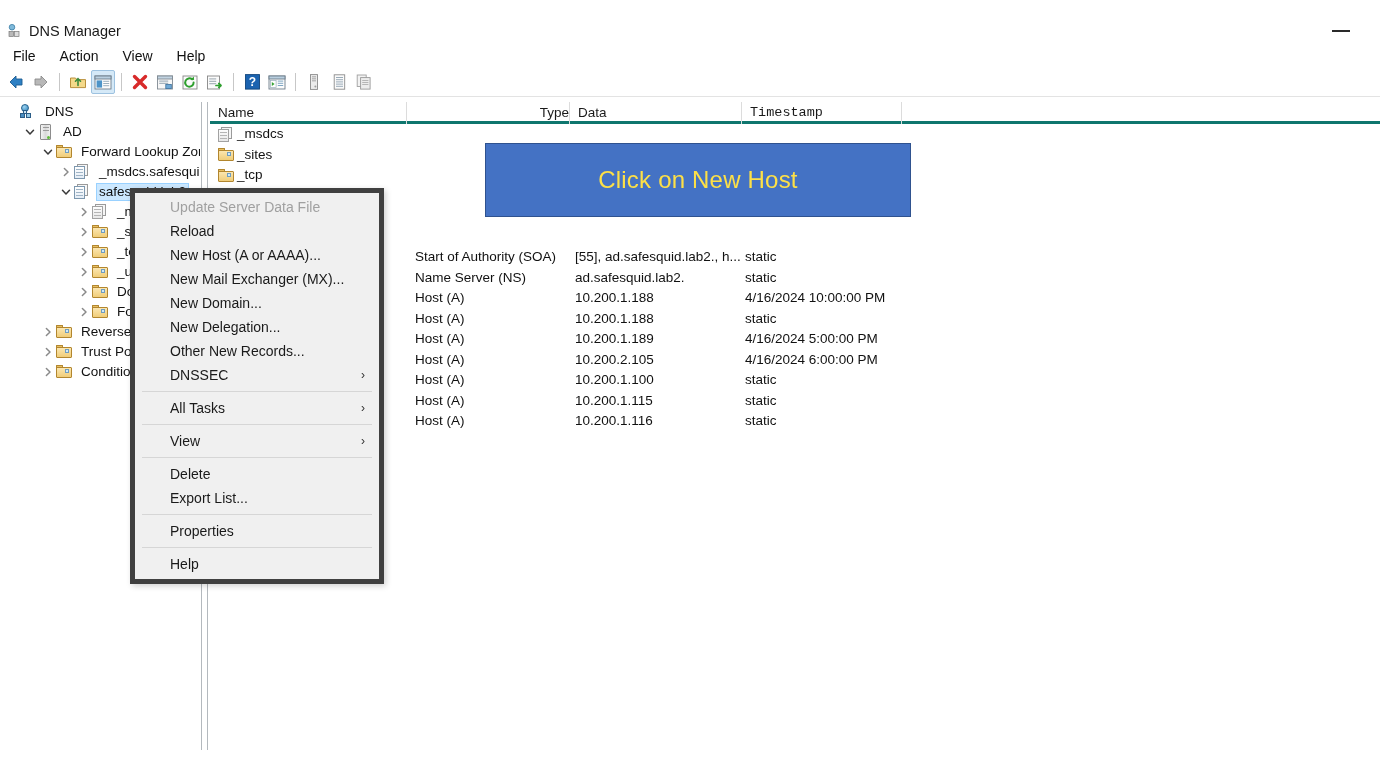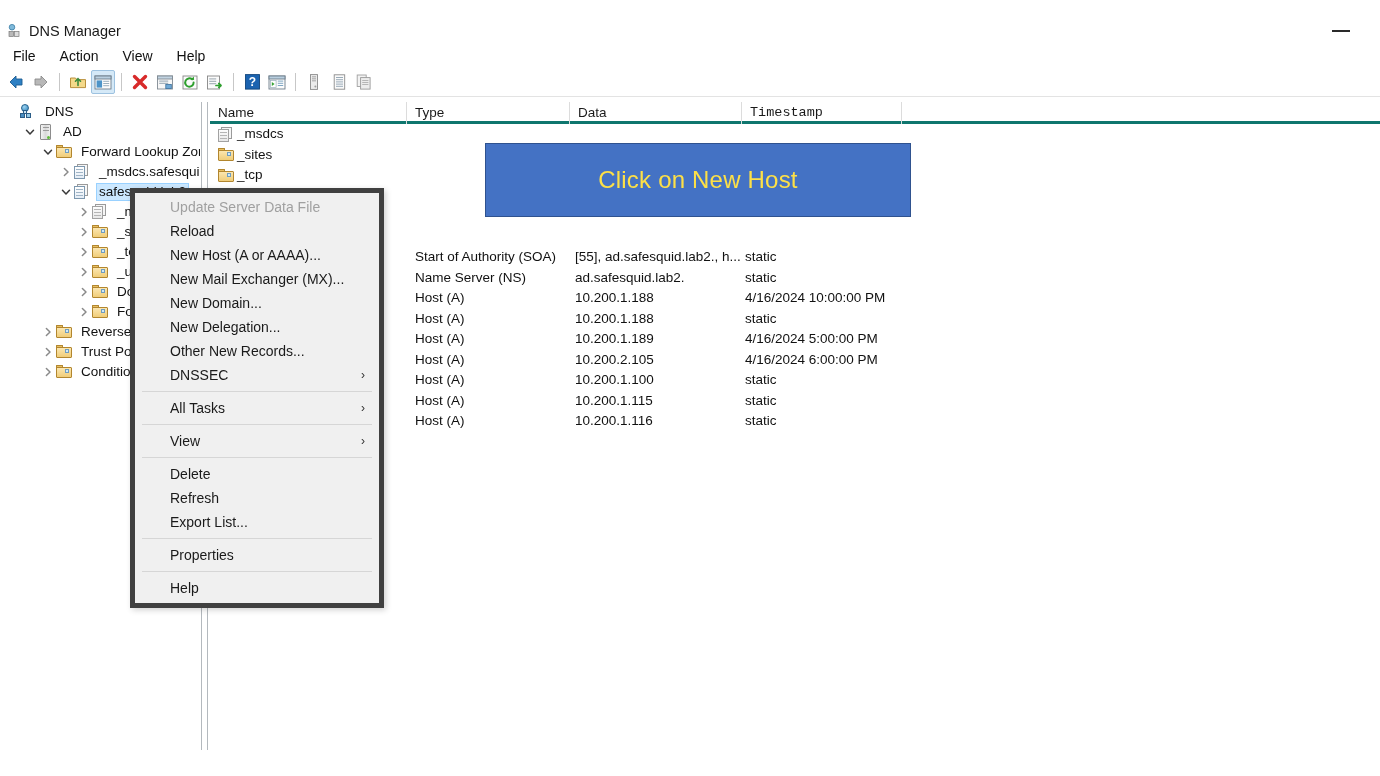--- a/index.html
+++ b/index.html
@@ -557,21 +557,21 @@
           <span class="tree-label">Conditional Forwarders</span>
         </div>
       </div>
   </div>
 
   <div class="splitter"></div>
 
   <div class="list-pane">
     <div class="lv-header">
       <div class="lv-col" style="left:0px;width:197px;">Name</div>
-      <div class="lv-col" style="left:197px;width:163px;">Type</div>
+      <div class="lv-col" style="left:197px;width:163px;text-align:right;">Type</div>
       <div class="lv-col" style="left:360px;width:172px;">Data</div>
       <div class="lv-col" style="left:532px;width:160px;font-family:Liberation Mono, monospace;">Timestamp</div>
     </div>
     <div class="lv-body" id="list-host">
         <div class="lv-row" style="top: 0px;">
           <div class="cell name">
             <span class="row-ico">
               <span class="zoneico gray">
                 <span class="back"></span>
                 <span class="front"></span>
@@ -748,21 +748,20 @@
       <div class="ctx-item"><span>New Domain...</span></div>
       <div class="ctx-item"><span>New Delegation...</span></div>
       <div class="ctx-item"><span>Other New Records...</span></div>
       <div class="ctx-item"><span>DNSSEC</span><span class="ctx-arrow">›</span></div>
       <div class="ctx-sep"></div>
       <div class="ctx-item"><span>All Tasks</span><span class="ctx-arrow">›</span></div>
       <div class="ctx-sep"></div>
       <div class="ctx-item"><span>View</span><span class="ctx-arrow">›</span></div>
       <div class="ctx-sep"></div>
       <div class="ctx-item"><span>Delete</span></div>
-      <div class="ctx-item"><span>Refresh</span></div>
       <div class="ctx-item"><span>Export List...</span></div>
       <div class="ctx-sep"></div>
       <div class="ctx-item"><span>Properties</span></div>
       <div class="ctx-sep"></div>
       <div class="ctx-item"><span>Help</span></div>
     </div>
 
 </div>
 
 </body></html>

